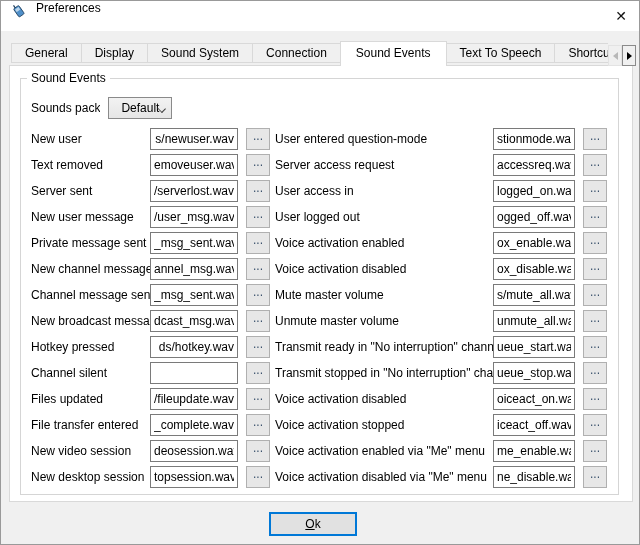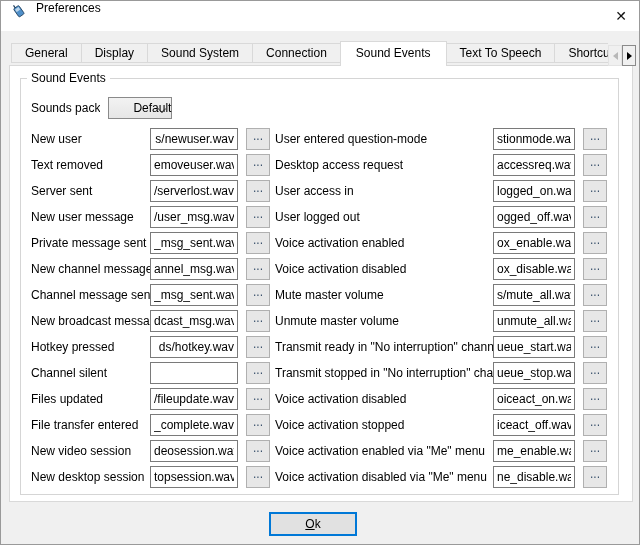--- a/index.html
+++ b/index.html
@@ -66,21 +66,21 @@
     padding:0 4px;white-space:nowrap;
   }
   
   .packrow{
     position:absolute;left:10px;top:18px;height:22px;
     display:flex;align-items:center;
   }
   .combo{
     margin-left:8px;width:64px;height:22px;box-sizing:border-box;
     border:1px solid #8a8a8a;background:linear-gradient(#f2f2f2,#e6e6e6);
-    display:flex;align-items:center;padding:0 24px;position:relative;
+    display:flex;align-items:center;padding:0 12px;position:relative;
   }
   .combo .chev{
     position:absolute;right:6px;top:7px;width:6px;height:6px;
     border-right:1px solid #3c3c3c;border-bottom:1px solid #3c3c3c;
     transform:rotate(45deg) scaleY(.8);
   }
   
   .rows{
     position:absolute;left:10px;top:47px;
     display:grid;
@@ -168,21 +168,21 @@
           <button class="browse">...</button>
           <span class="lbl">User entered question-mode</span>
           <input class="field f2" type="text" value="stionmode.wav" style="">
           <button class="browse">...</button>
         </div>
 
         <div class="row">
           <span class="lbl">Text removed</span>
           <input class="field" type="text" value="emoveuser.wav" style="">
           <button class="browse">...</button>
-          <span class="lbl">Desktop access request</span>
+          <span class="lbl">Server access request</span>
           <input class="field f2" type="text" value="accessreq.wav" style="">
           <button class="browse">...</button>
         </div>
 
         <div class="row">
           <span class="lbl">Server sent</span>
           <input class="field" type="text" value="/serverlost.wav" style="">
           <button class="browse">...</button>
           <span class="lbl">User access in</span>
           <input class="field f2" type="text" value="logged_on.wav" style="">

